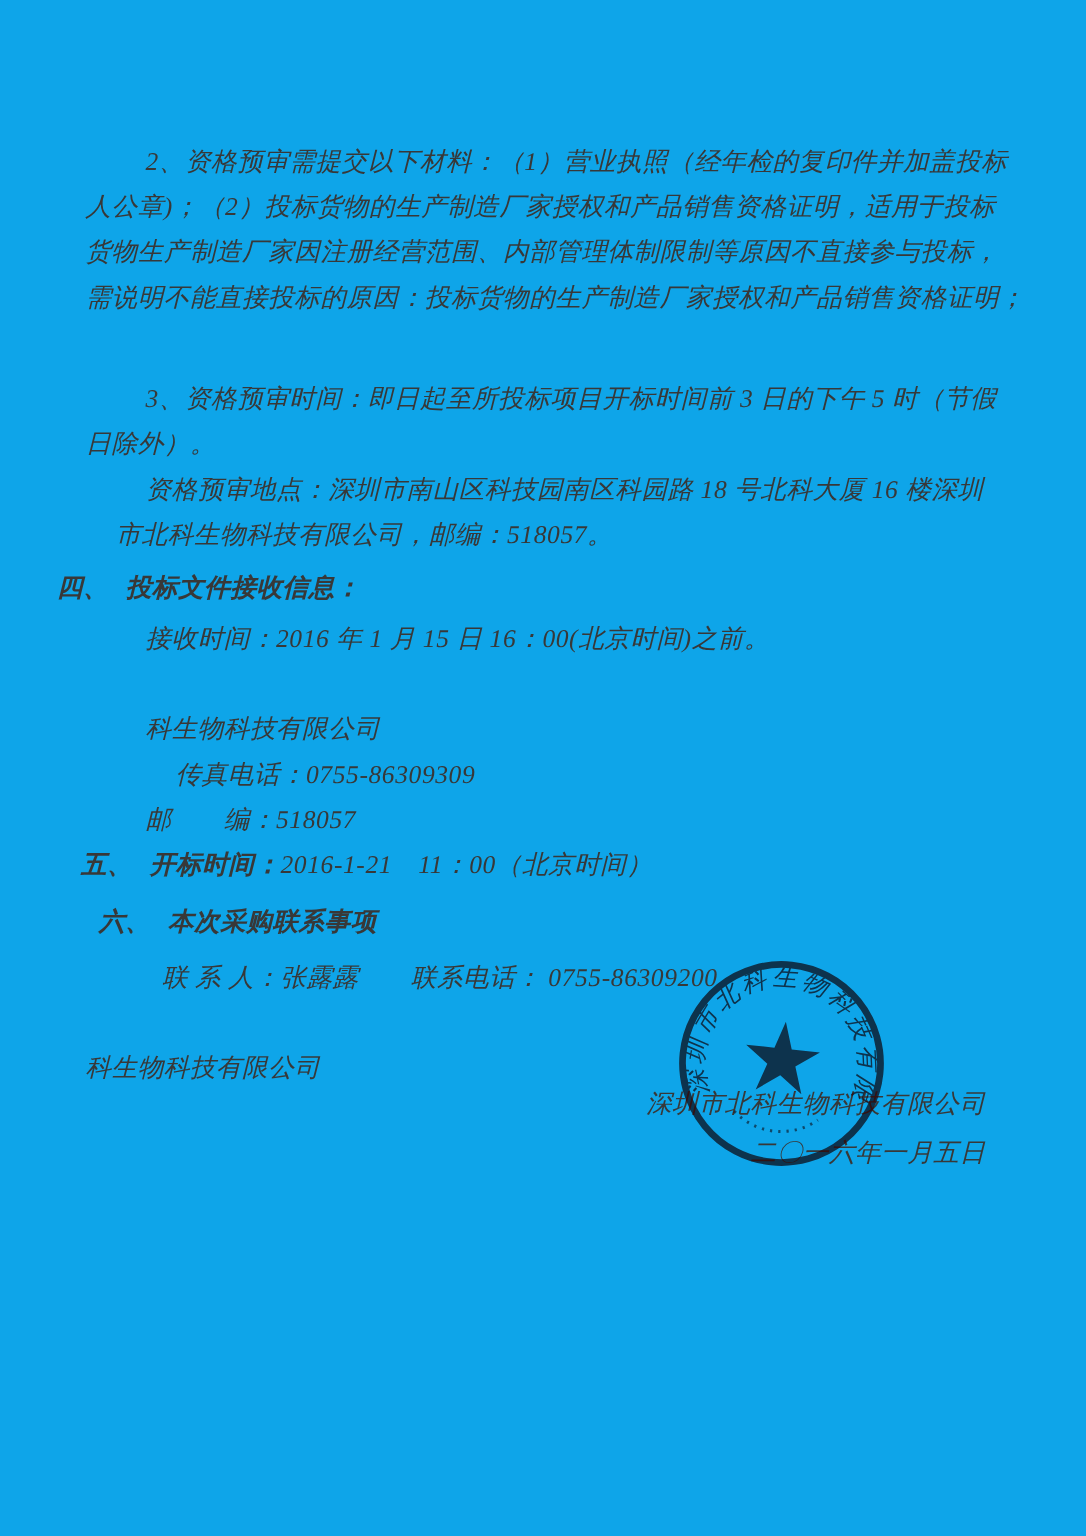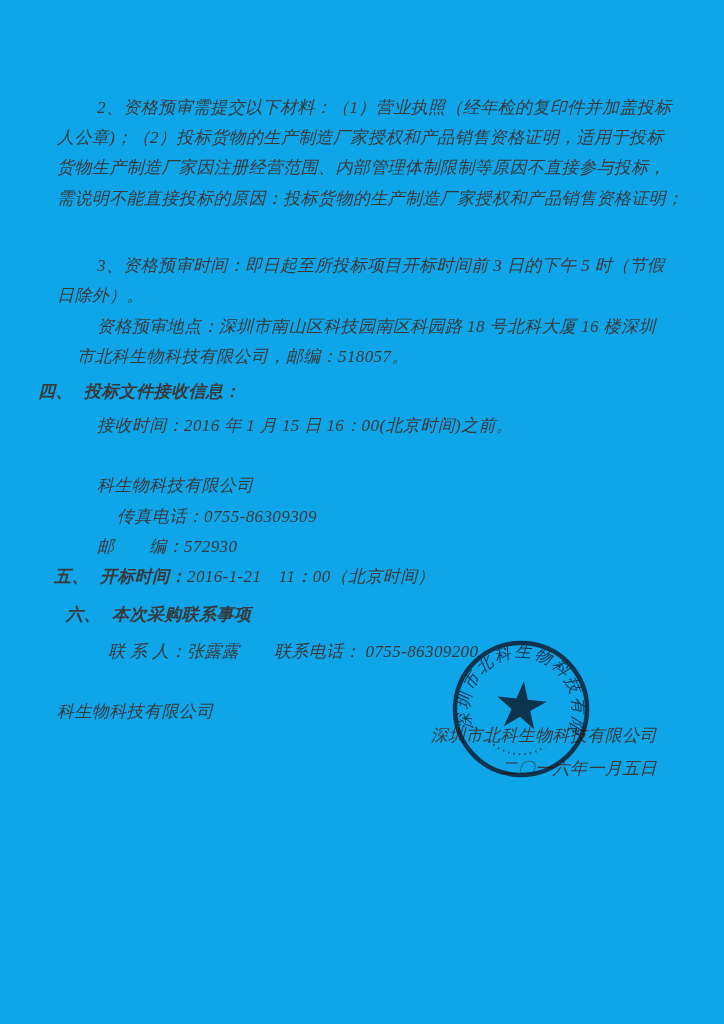--- a/index.html
+++ b/index.html
@@ -77,21 +77,21 @@
 
   <div class="line l8">资格预审地点：深圳市南山区科技园南区科园路 18 号北科大厦 16 楼深圳</div>
   <div class="line l9">市北科生物科技有限公司，邮编：518057。</div>
 
   <div class="line l10">
     <span class="sec-num">四、</span><span class="sec-title-bold">投标文件接收信息：</span>
   </div>
   <div class="line l11">接收时间：2016 年 1 月 15 日 16：00(北京时间)之前。</div>
   <div class="line l13">科生物科技有限公司</div>
   <div class="line l14">传真电话：0755-86309309</div>
-  <div class="line l15">邮　　编：572930</div>
+  <div class="line l15">邮　　编：518057</div>
 
   <div class="line l16">
     <span class="sec-num">五、</span><span class="sec-title-bold">开标时间：</span><span class="sec-value">2016-1-21　11：00（北京时间）</span>
   </div>
 
   <div class="line l17">
     <span class="sec-num">六、</span><span class="sec-title-bold">本次采购联系事项</span>
   </div>
   <div class="line l18">联 系 人：张露露　　联系电话： 0755-86309200</div>
   <div class="line l20">科生物科技有限公司</div>

